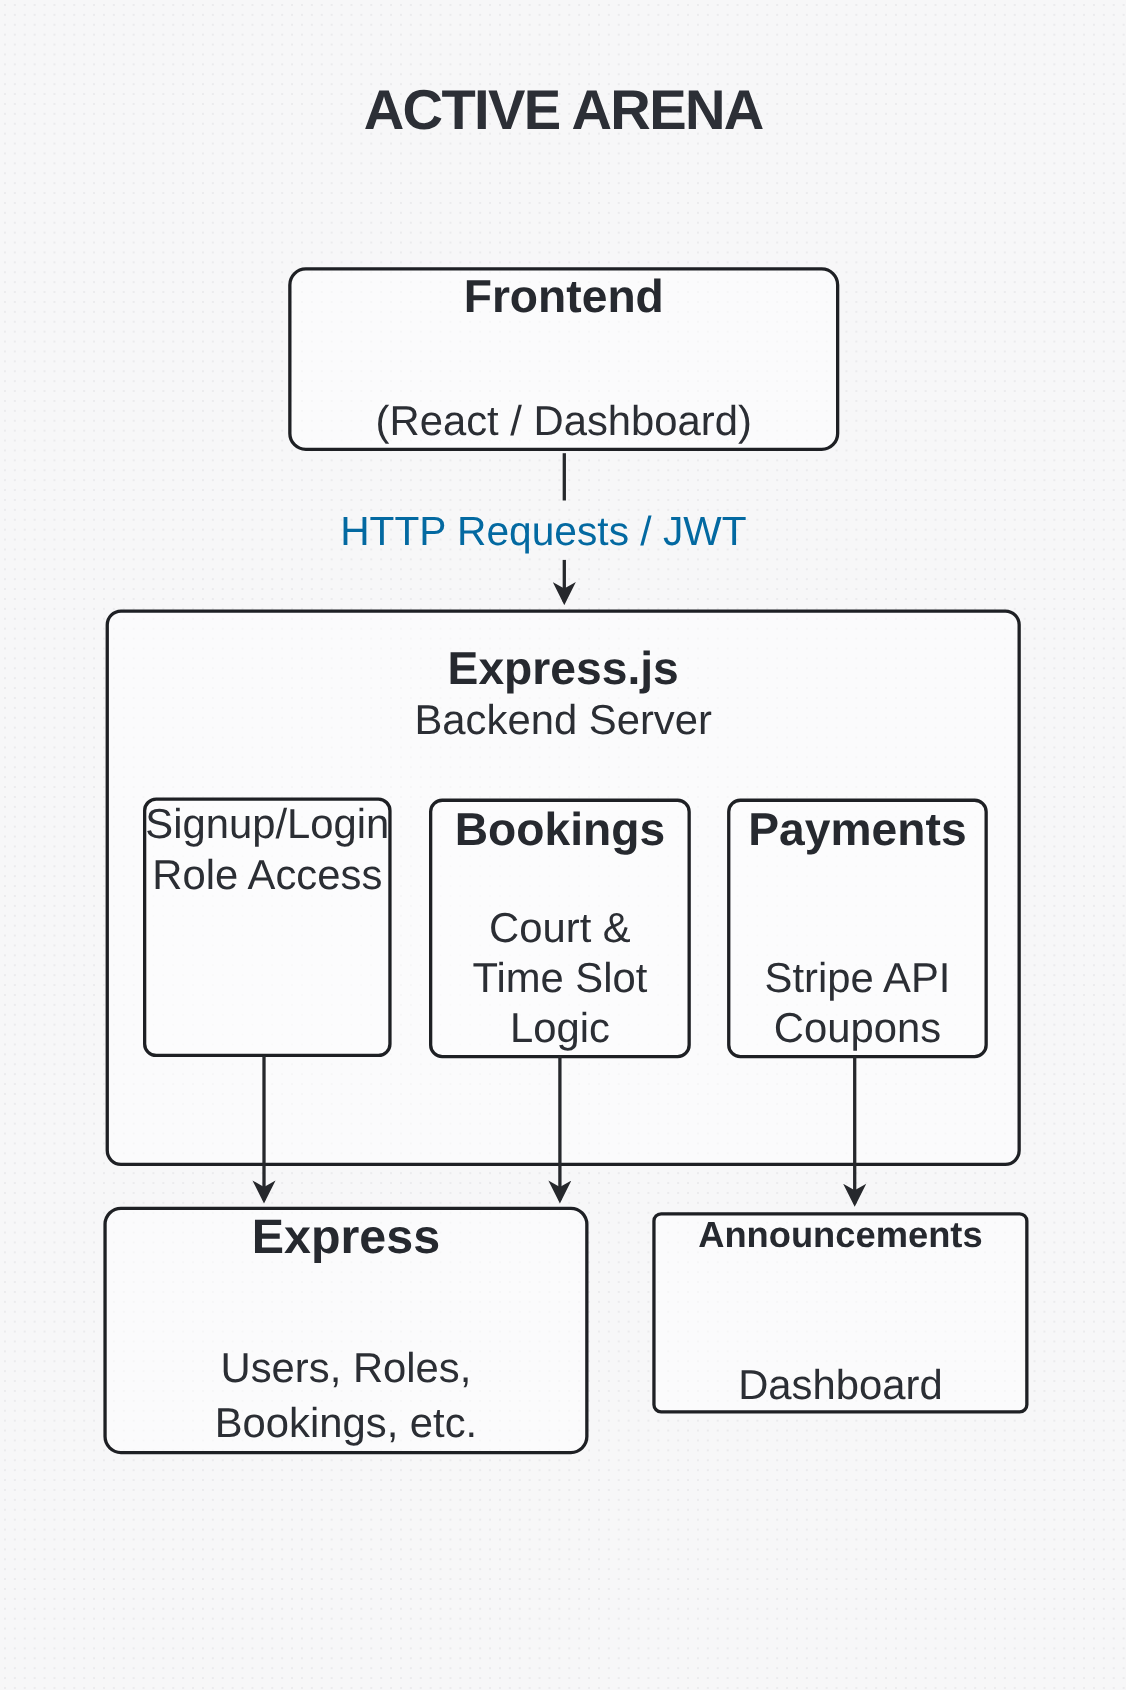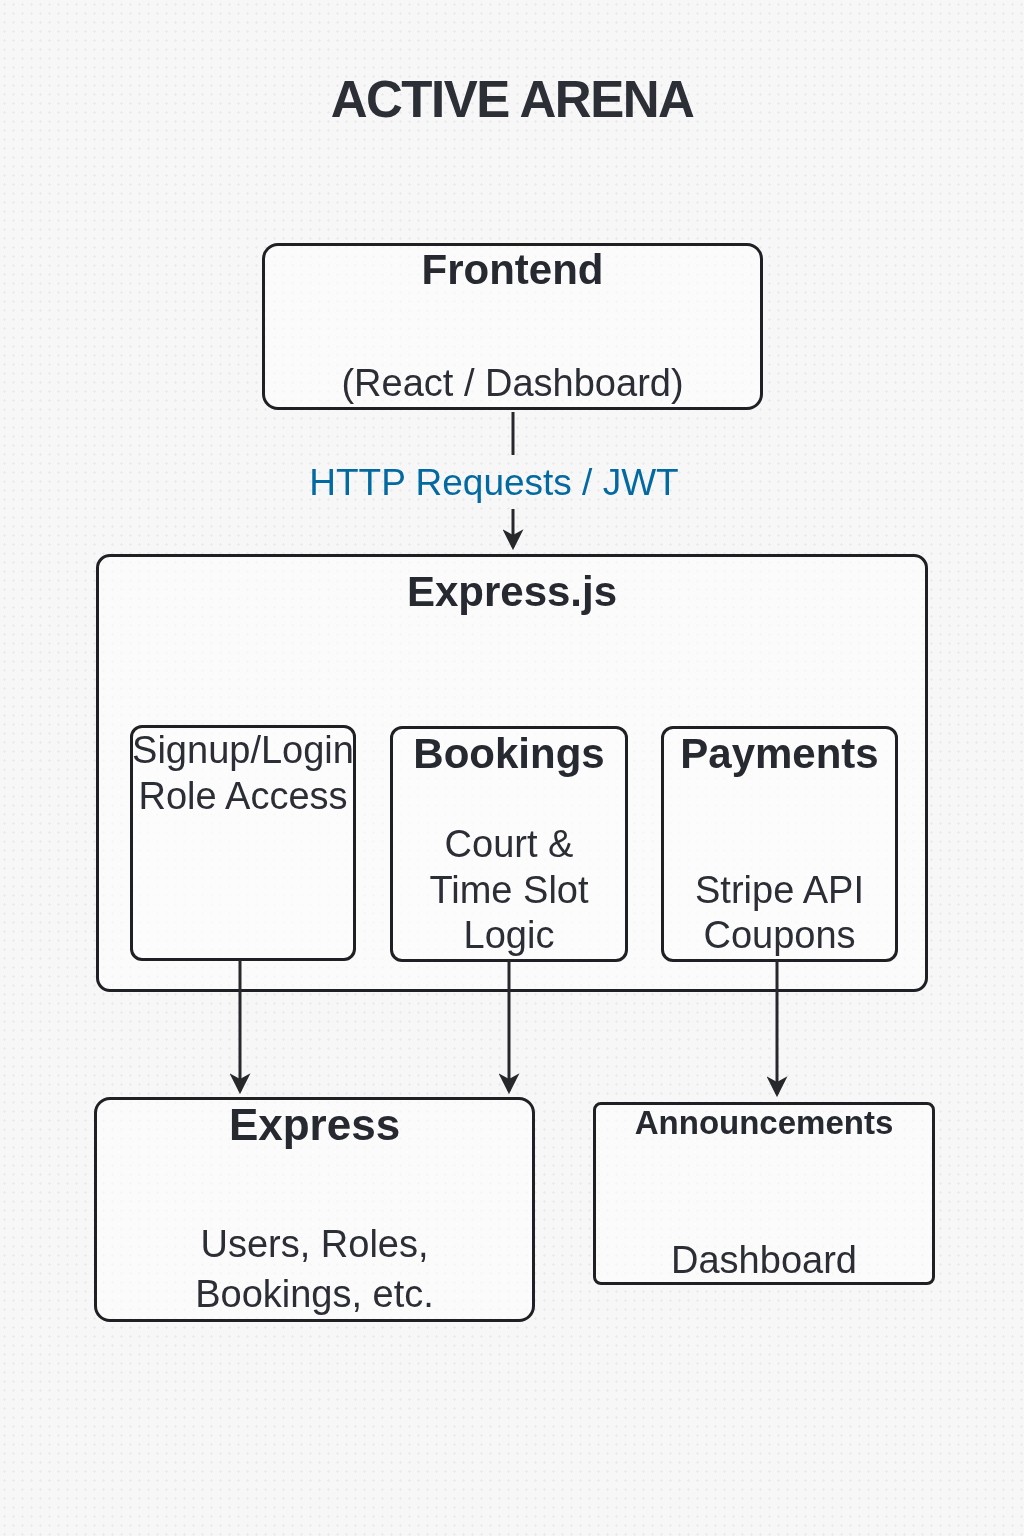--- a/index.html
+++ b/index.html
@@ -41,24 +41,24 @@
   .node-title { font-weight: 700; color: #26292f; }
   .node-sub   { font-weight: 400; color: #2b2e34; }
 
   
   #node-frontend { left: 262px; top: 243px; width: 501px; height: 167px; border-radius: 16px; gap: 4px; }
   #node-frontend .node-title { font-size: 42px; line-height: 1.15; }
   #node-frontend .node-sub   { font-size: 38px; line-height: 1.2; }
 
   
   #node-backend {
-    left: 96px; top: 554px; width: 832px; height: 438px;
+    left: 96px; top: 554px; width: 832px; height: 506px;
     border-radius: 14px;
     justify-content: flex-start;
-    padding-top: 10px;
+    padding-top: 26px;
     gap: 0;
   }
   #node-backend .node-title { font-size: 42px; line-height: 1.2; }
   #node-backend .node-sub   { font-size: 38px; line-height: 1.2; }
 
   
   .sub-node { border-radius: 12px; padding: 0 8px; gap: 10px; background: rgba(255,255,255,0.35); }
   .sub-node .node-title { font-size: 36px; line-height: 1.18; }
   .sub-node .node-sub   { font-size: 31px; line-height: 1.32; }
   #node-auth     { left: 31px;  top: 168px; width: 226px; height: 236px; }
@@ -101,20 +101,21 @@
 
 <div class="node" id="node-frontend">
   <div class="node-title">Frontend</div>
   <div class="node-sub">(React / Dashboard)</div>
 </div>
 
 <div class="edge-label">HTTP Requests / JWT</div>
 
 <div class="node" id="node-backend">
   <div class="node-title">Express.js</div>
+  <div class="node-sub">Backend Server</div>
 
   <div class="node sub-node" id="node-auth">
     <div class="node-sub">Signup/Login Role Access</div>
   </div>
 
   <div class="node sub-node" id="node-bookings">
     <div class="node-title">Bookings</div>
     <div class="node-sub">Court &amp; Time Slot Logic</div>
   </div>
 

